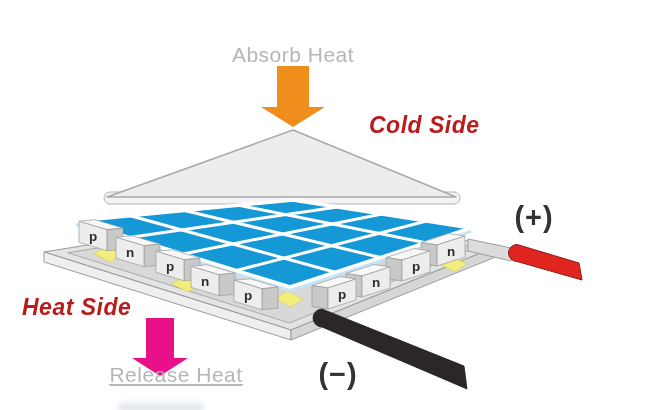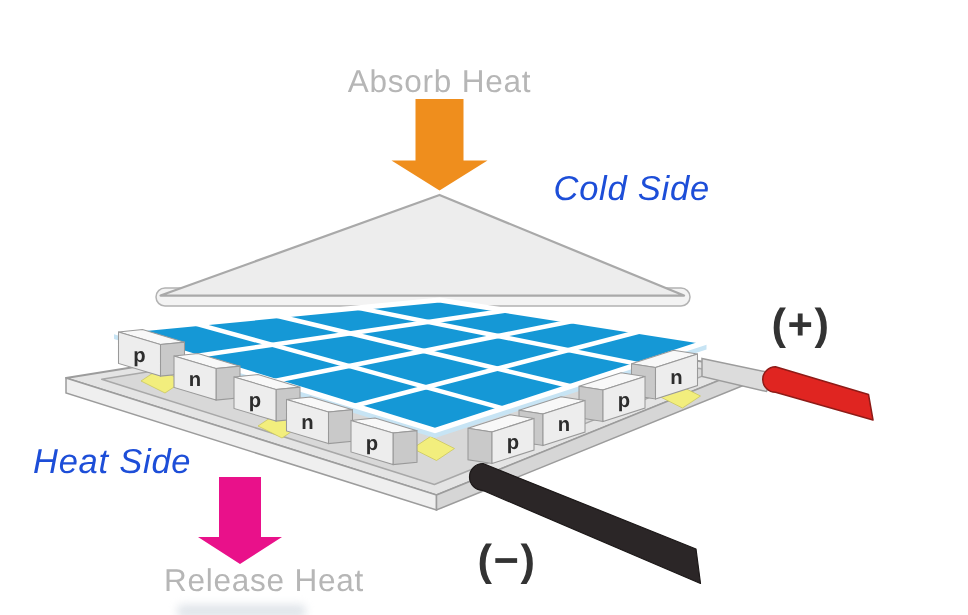--- a/index.html
+++ b/index.html
@@ -13,23 +13,23 @@
   #diagram{position:absolute;left:0;top:0;}
   .lbl{position:absolute;white-space:nowrap;}
   .flow-label{
     font-size:21px;
     color:#b6b6b6;
     letter-spacing:0.5px;
     transform:translateX(-50%);
   }
   .side-label{
     font-size:23px;
-    font-weight:normal;
+    font-weight:bold;
     font-style:italic;
-    color:#1d4ed8;
+    color:#b91c1c;
     letter-spacing:0.5px;
   }
   .terminal-label{
     font-size:29px;
     font-weight:bold;
     color:#333333;
     transform:translateX(-50%);
     letter-spacing:1px;
   }
   #artifact{
@@ -111,16 +111,16 @@
   <div class="lbl flow-label" style="left:293px;top:43px;">Absorb Heat</div>
 
   <div class="lbl side-label" style="left:369px;top:112px;">Cold Side</div>
 
   <div class="lbl terminal-label" style="left:534px;top:201px;">(+)</div>
 
   <div class="lbl side-label" style="left:22px;top:294px;text-align:center;">Heat Side</div>
 
   <div class="lbl terminal-label" style="left:338px;top:358px;">(−)</div>
 
-  <div class="lbl flow-label" style="left:176px;top:376px;">Release Heat</div>
+  <div class="lbl flow-label" style="left:176px;top:363px;text-decoration:underline;">Release Heat</div>
 
   <div id="artifact"></div>
 </div>
 
 </body></html>

